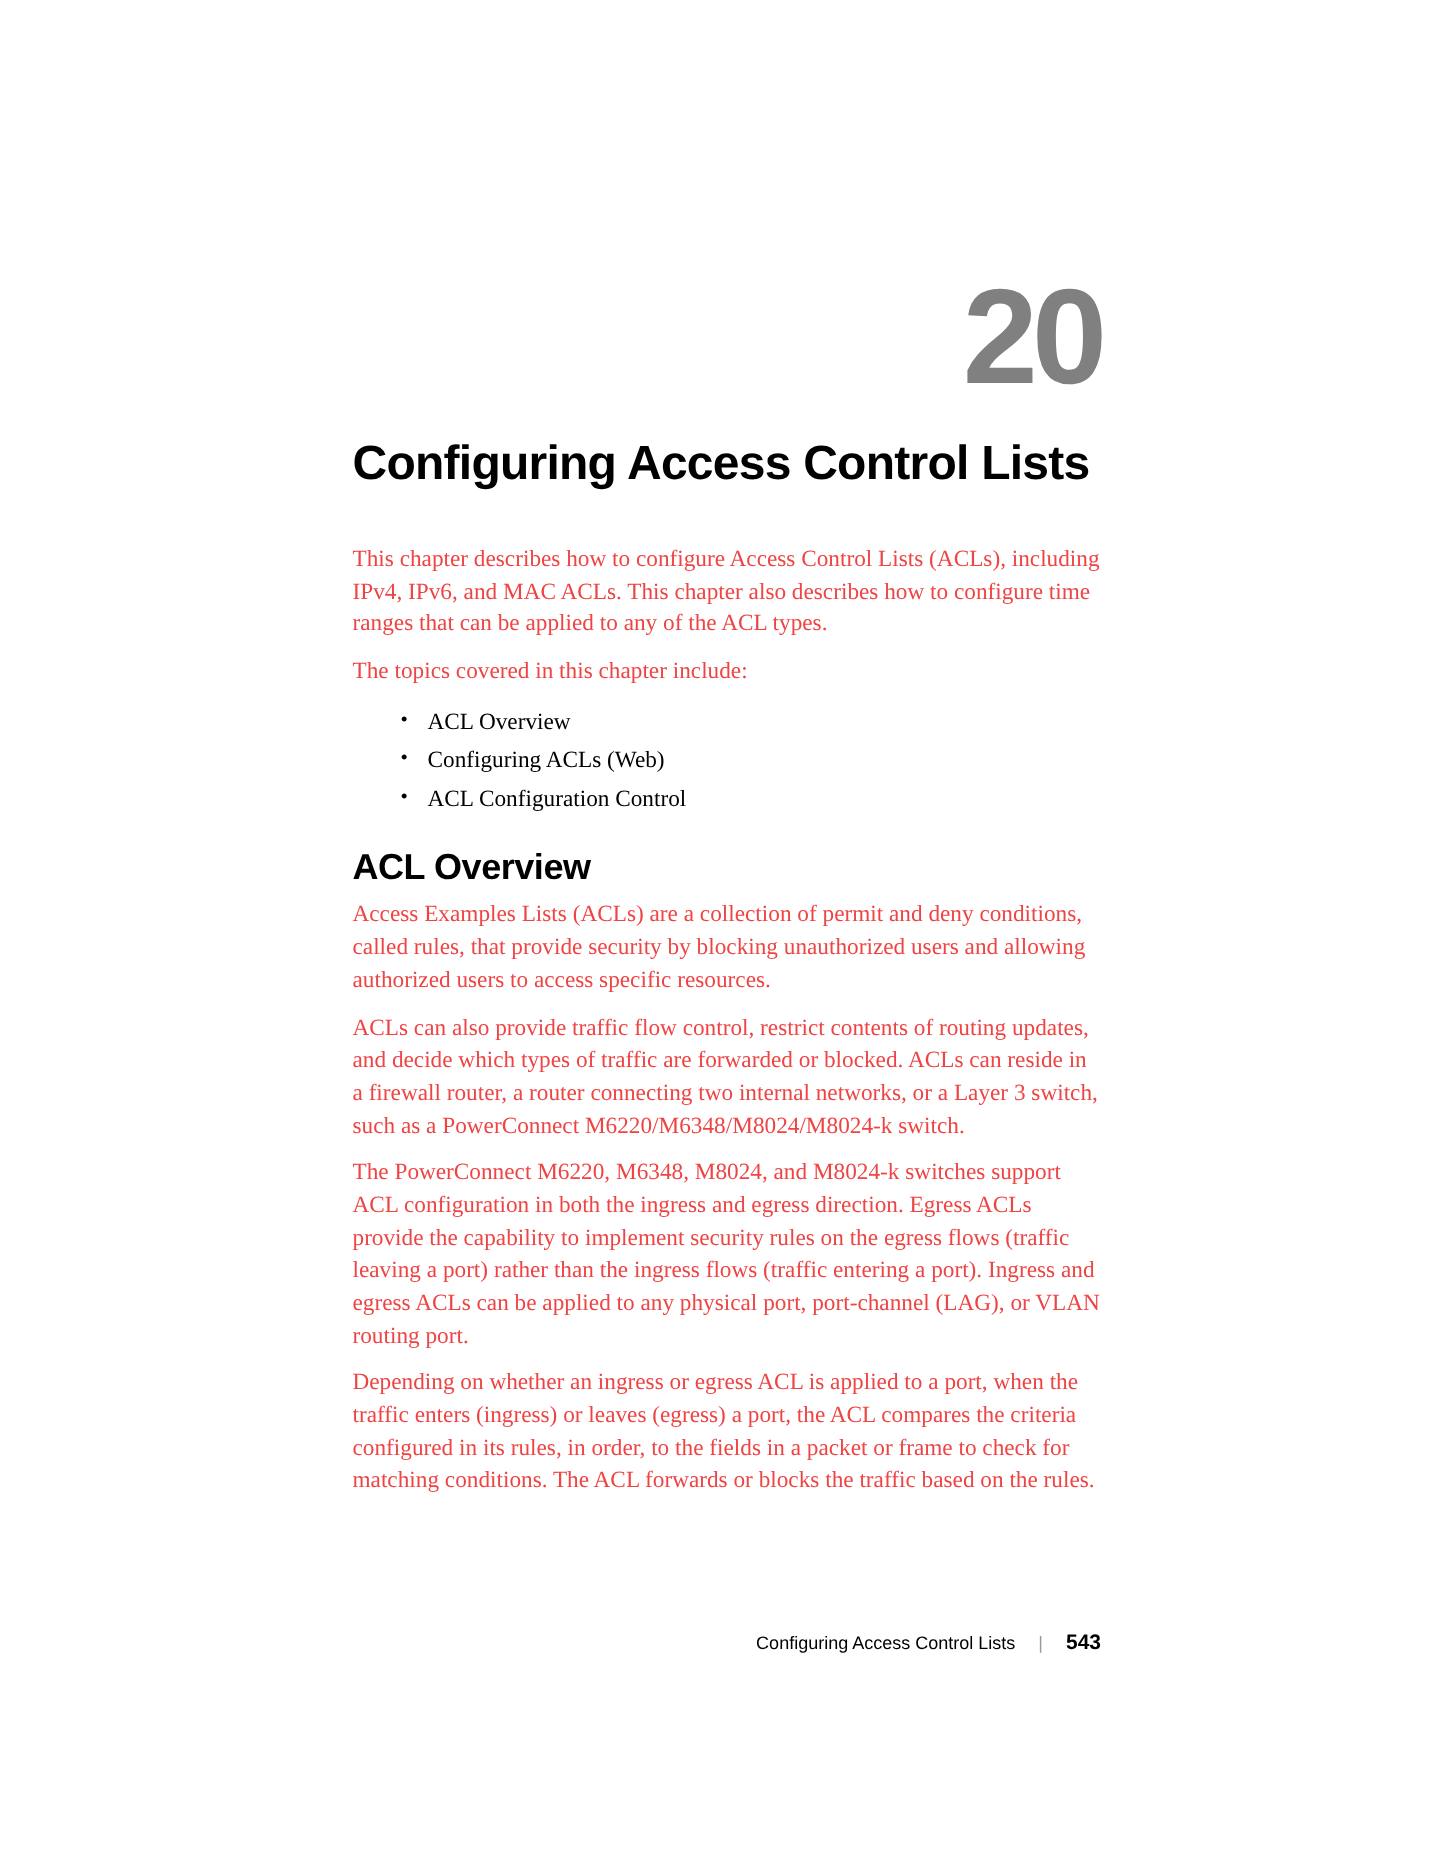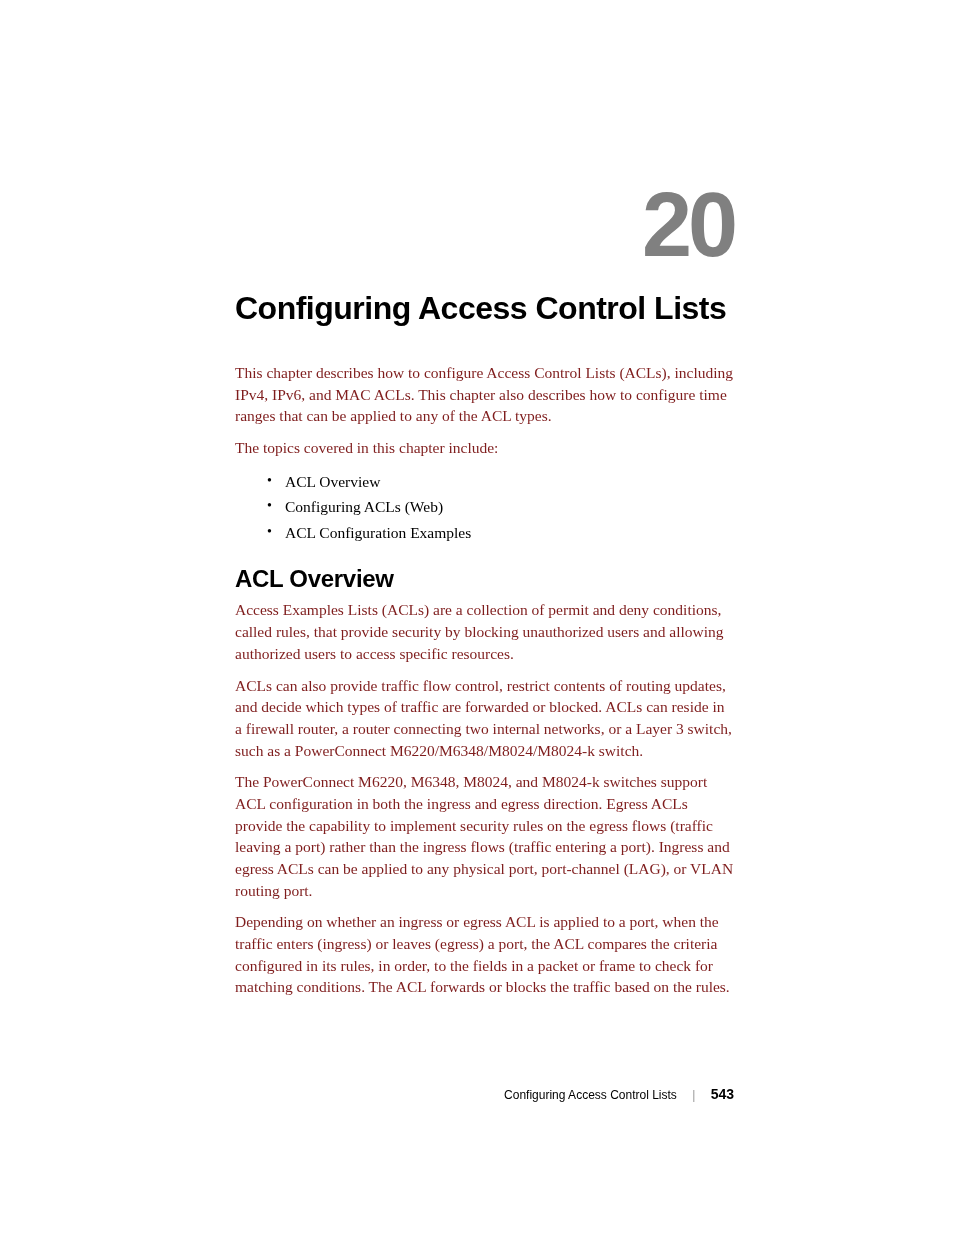--- a/index.html
+++ b/index.html
@@ -36,21 +36,21 @@
       font-weight: bold;
       font-stretch: condensed;
       color: #000000;
       margin: 0 0 35px 0;
       letter-spacing: -0.5px;
     }
     .body-text {
       font-size: 15.5px;
       line-height: 1.4;
       margin: 0 0 10px 0;
-      color: #7f1d1d;
+      color: #ef4444;
       text-align: left;
     }
     .toc-list {
       list-style: none;
       padding: 0 0 0 32px;
       margin: 4px 0 20px 0;
     }
     .toc-list li {
       font-size: 15.5px;
       line-height: 1.65;
@@ -99,21 +99,21 @@
 <div class="page">
   <div class="chapter-number">20</div>
   <h1 class="chapter-title">Configuring Access Control Lists</h1>
 
   <p class="body-text">This chapter describes how to configure Access Control Lists (ACLs), including IPv4, IPv6, and MAC ACLs. This chapter also describes how to configure time ranges that can be applied to any of the ACL types.</p>
   <p class="body-text">The topics covered in this chapter include:</p>
 
   <ul class="toc-list">
     <li>ACL Overview</li>
     <li>Configuring ACLs (Web)</li>
-    <li>ACL Configuration Examples</li>
+    <li>ACL Configuration Control</li>
   </ul>
 
   <h2 class="section-heading">ACL Overview</h2>
   <p class="body-text">Access Examples Lists (ACLs) are a collection of permit and deny conditions, called rules, that provide security by blocking unauthorized users and allowing authorized users to access specific resources.</p>
   <p class="body-text">ACLs can also provide traffic flow control, restrict contents of routing updates, and decide which types of traffic are forwarded or blocked. ACLs can reside in a firewall router, a router connecting two internal networks, or a Layer 3 switch, such as a PowerConnect M6220/M6348/M8024/M8024-k switch.</p>
   <p class="body-text">The PowerConnect M6220, M6348, M8024, and M8024-k switches support ACL configuration in both the ingress and egress direction. Egress ACLs provide the capability to implement security rules on the egress flows (traffic leaving a port) rather than the ingress flows (traffic entering a port). Ingress and egress ACLs can be applied to any physical port, port-channel (LAG), or VLAN routing port.</p>
   <p class="body-text">Depending on whether an ingress or egress ACL is applied to a port, when the traffic enters (ingress) or leaves (egress) a port, the ACL compares the criteria configured in its rules, in order, to the fields in a packet or frame to check for matching conditions. The ACL forwards or blocks the traffic based on the rules.</p>
 
   <div class="footer">
     <span class="footer-title">Configuring Access Control Lists</span>

